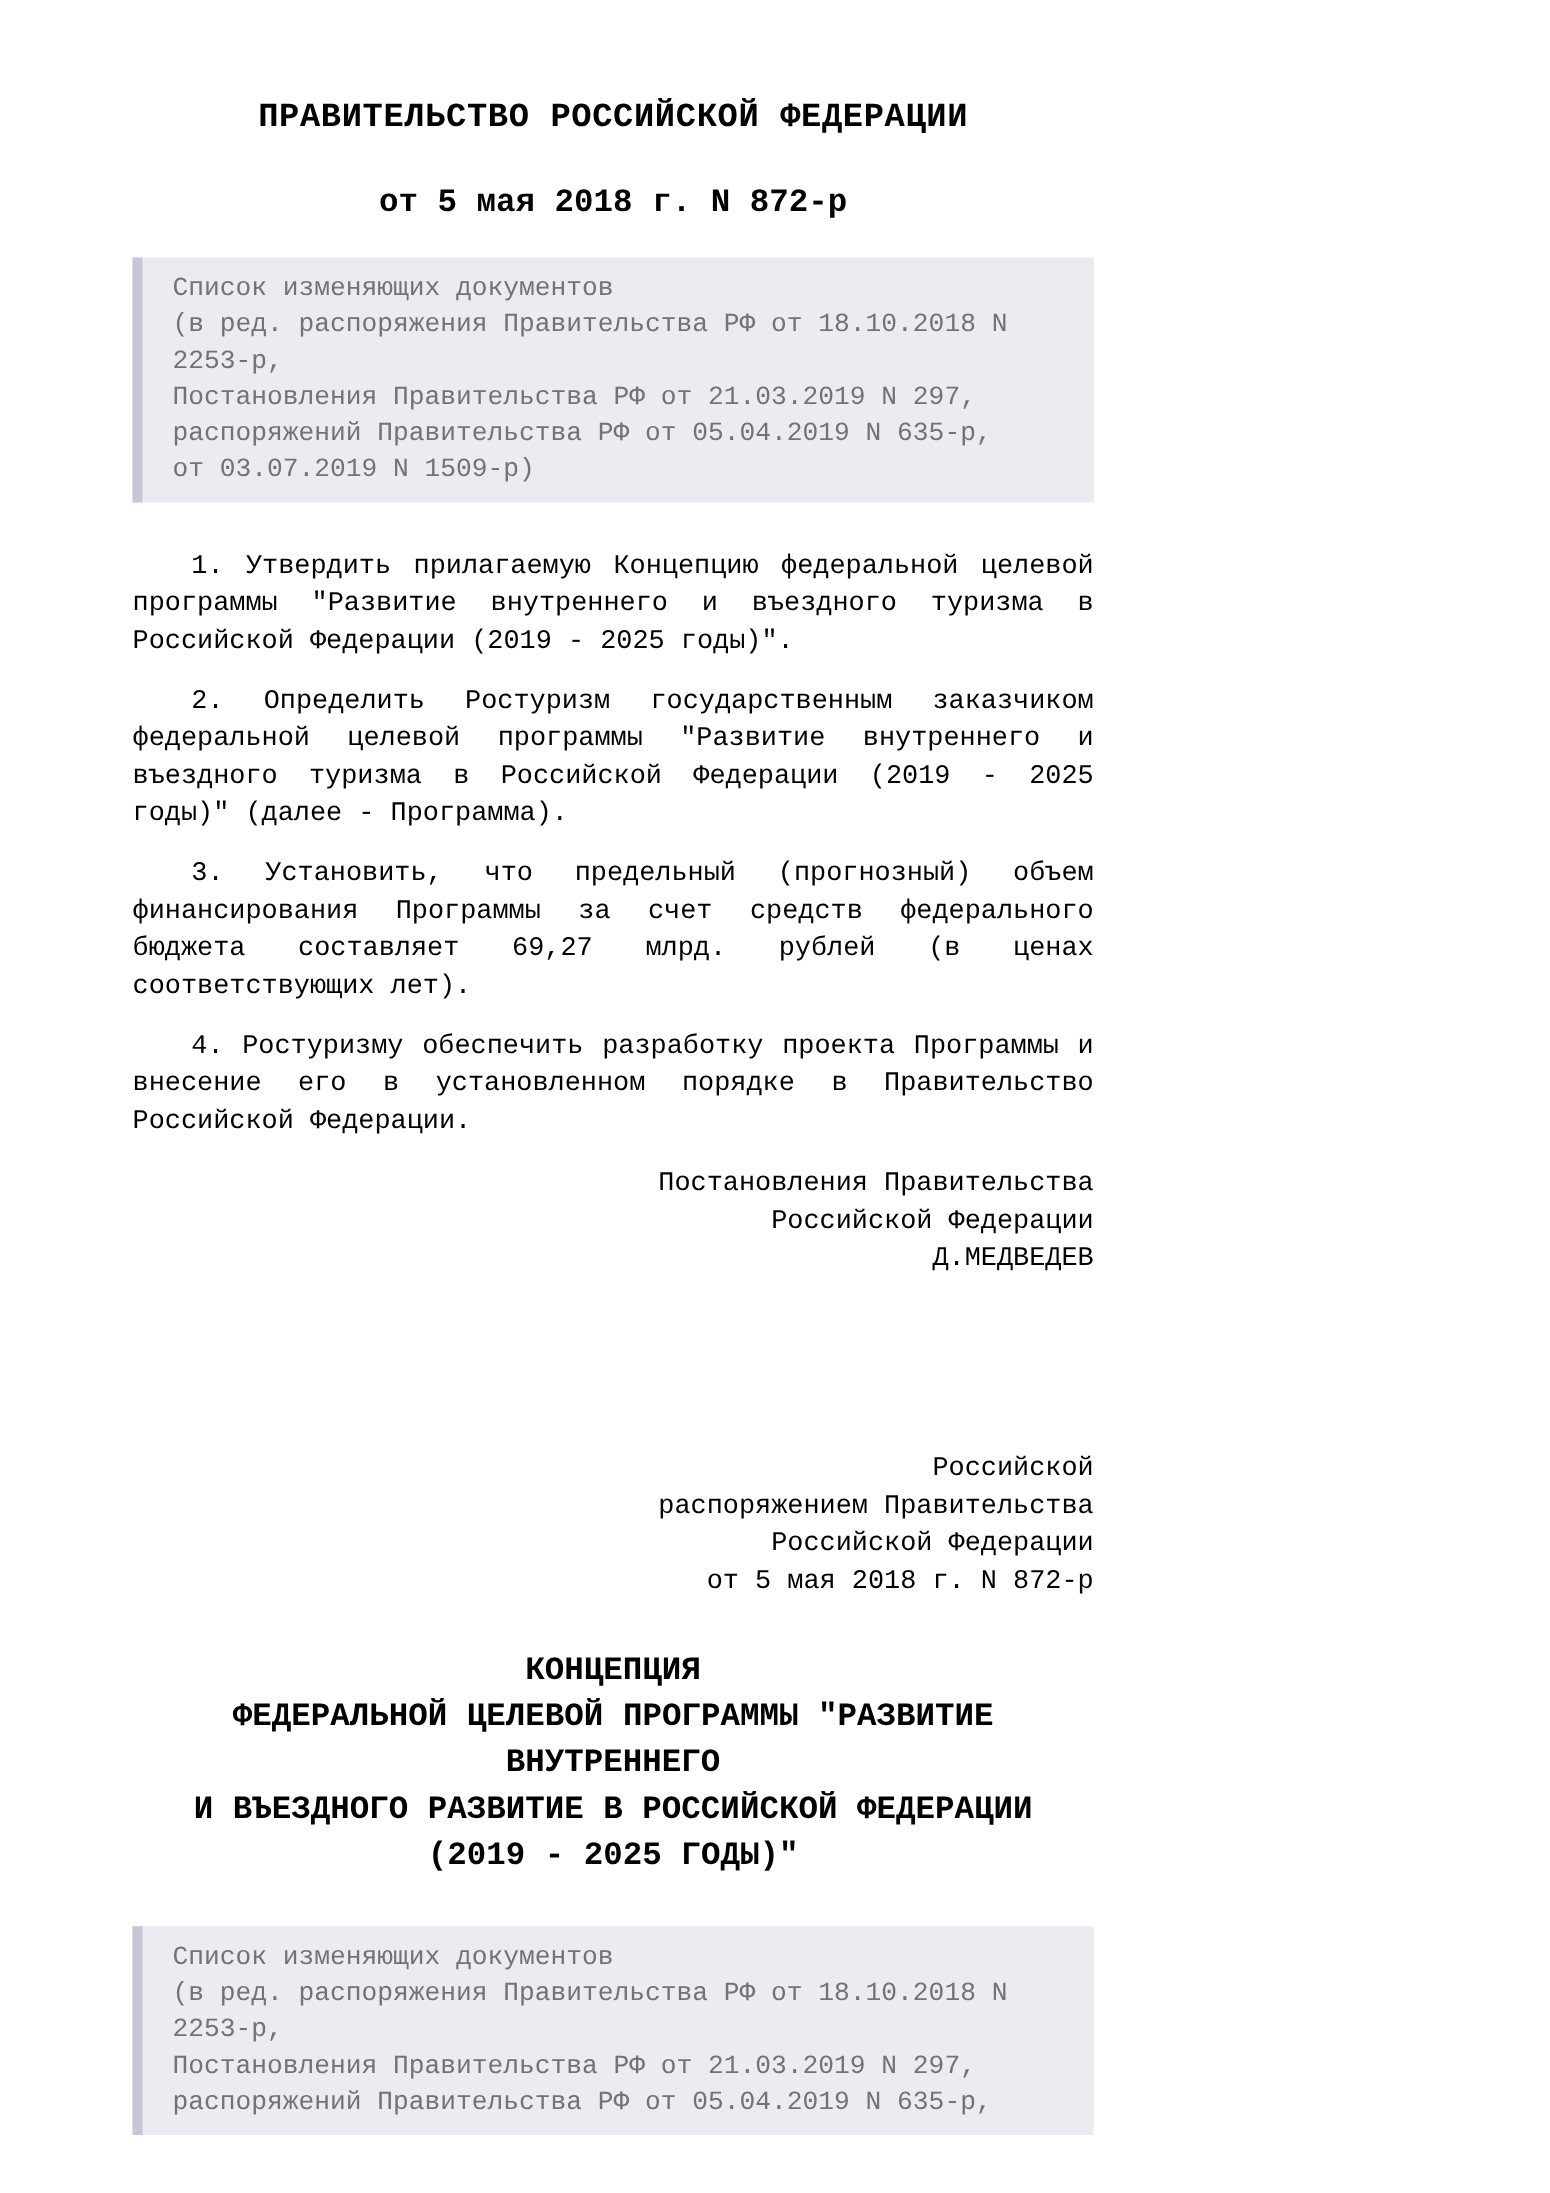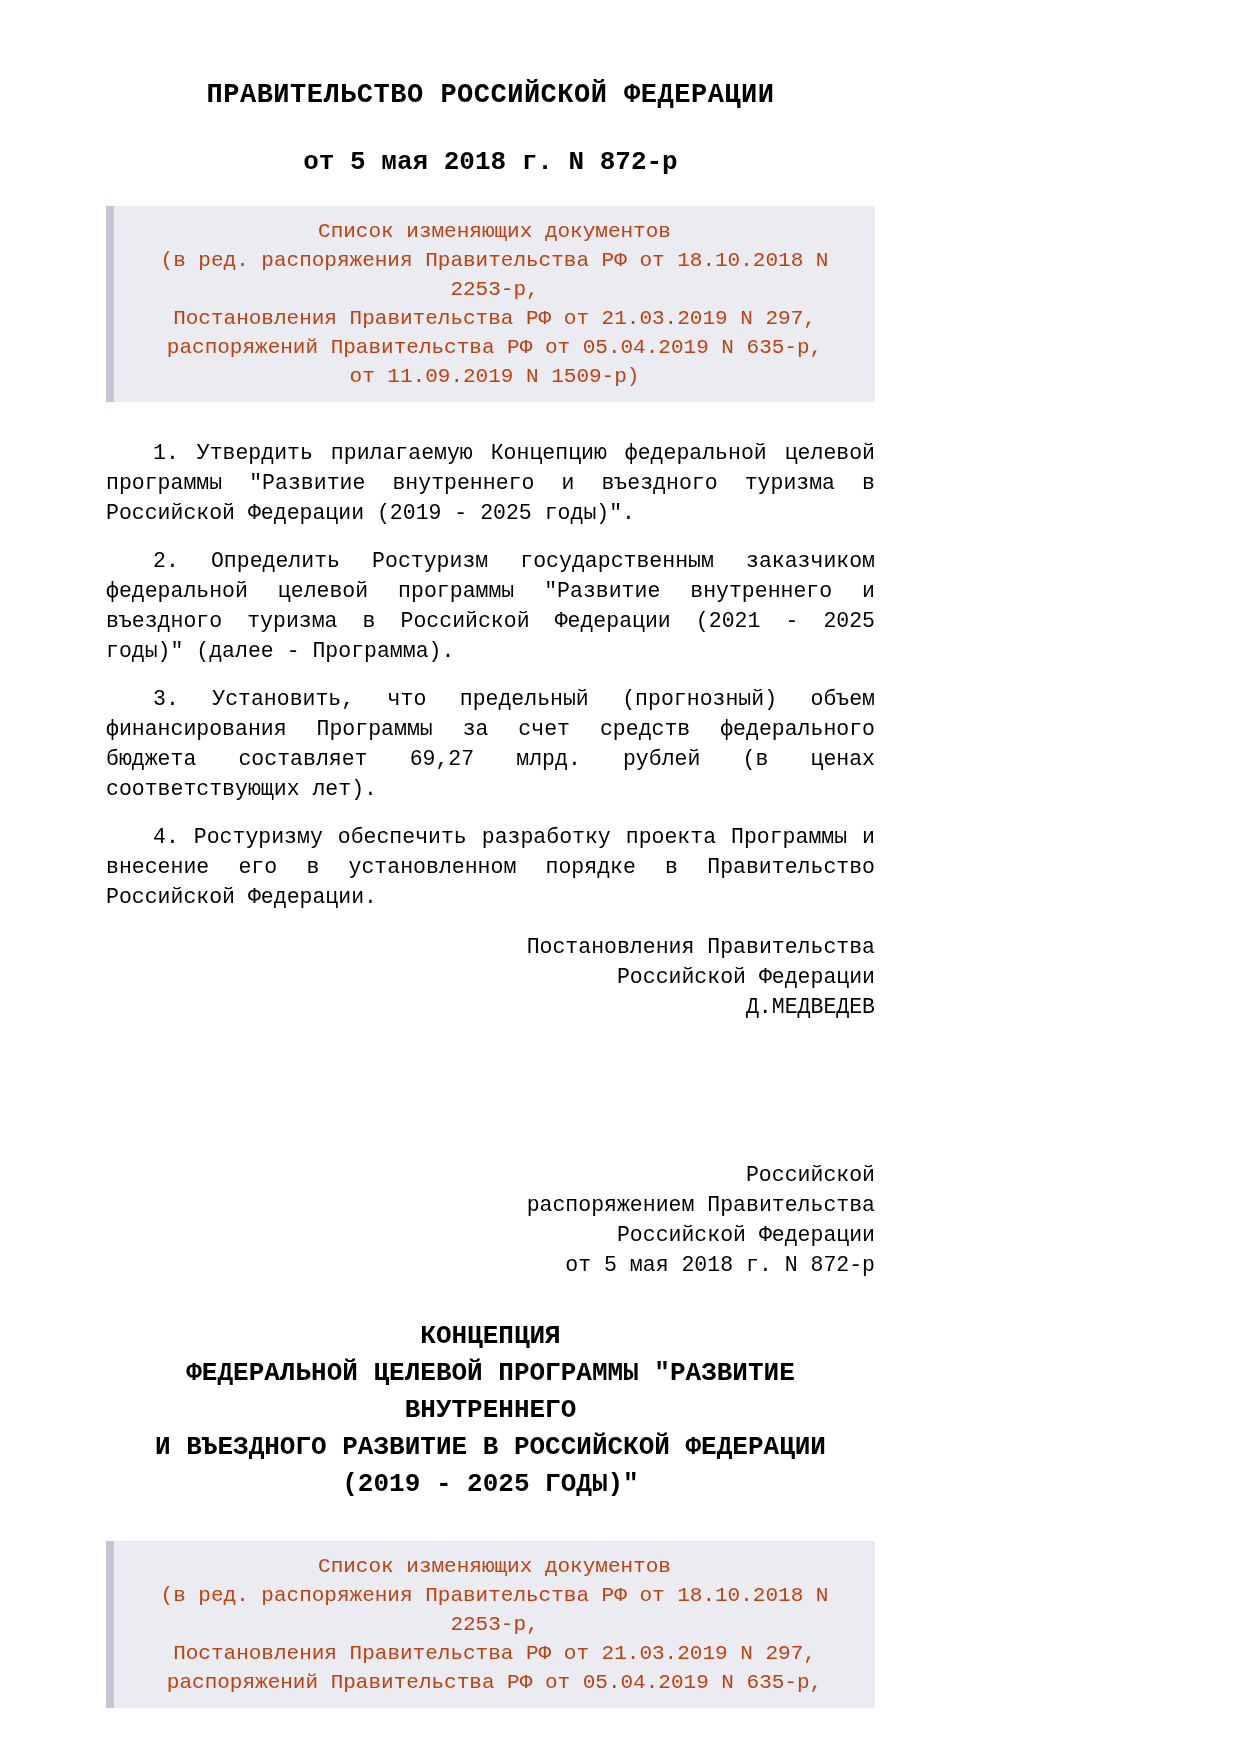--- a/index.html
+++ b/index.html
@@ -35,22 +35,22 @@
   .doc-date {
     font-size: 26px;
     font-weight: bold;
     text-align: center;
     margin: 0 0 28px 0;
     line-height: 32px;
   }
   .amend-box {
     background: #ebebf2;
     border-left: 8px solid #c6c6d8;
-    color: #c2410c;
-    text-align: center;
+    color: #737373;
+    text-align: left;
     font-size: 21px;
     line-height: 29px;
     padding: 11px 24px;
     margin: 0 0 36px 0;
   }
   .amend-line {
     margin: 0;
   }
   .body-par {
     font-size: 21.5px;
@@ -89,25 +89,25 @@
 
   <h1 class="doc-org">ПРАВИТЕЛЬСТВО РОССИЙСКОЙ ФЕДЕРАЦИИ</h1>
 
   <div class="doc-date">от 5 мая 2018 г. N 872-р</div>
 
   <div class="amend-box">
     <p class="amend-line">Список изменяющих документов</p>
     <p class="amend-line">(в ред. распоряжения Правительства РФ от 18.10.2018 N 2253-р,</p>
     <p class="amend-line">Постановления Правительства РФ от 21.03.2019 N 297,</p>
     <p class="amend-line">распоряжений Правительства РФ от 05.04.2019 N 635-р,</p>
-    <p class="amend-line">от 11.09.2019 N 1509-р)</p>
+    <p class="amend-line">от 03.07.2019 N 1509-р)</p>
   </div>
 
   <p class="body-par">1. Утвердить прилагаемую Концепцию федеральной целевой программы "Развитие внутреннего и въездного туризма в Российской Федерации (2019 - 2025 годы)".</p>
-  <p class="body-par">2. Определить Ростуризм государственным заказчиком федеральной целевой программы "Развитие внутреннего и въездного туризма в Российской Федерации (2021 - 2025 годы)" (далее - Программа).</p>
+  <p class="body-par">2. Определить Ростуризм государственным заказчиком федеральной целевой программы "Развитие внутреннего и въездного туризма в Российской Федерации (2019 - 2025 годы)" (далее - Программа).</p>
   <p class="body-par">3. Установить, что предельный (прогнозный) объем финансирования Программы за счет средств федерального бюджета составляет 69,27 млрд. рублей (в ценах соответствующих лет).</p>
   <p class="body-par">4. Ростуризму обеспечить разработку проекта Программы и внесение его в установленном порядке в Правительство Российской Федерации.</p>
 
   <div class="right-block signature">
     <p class="line">Постановления Правительства</p>
     <p class="line">Российской Федерации</p>
     <p class="line">Д.МЕДВЕДЕВ</p>
   </div>
 
   <div class="right-block approval">

